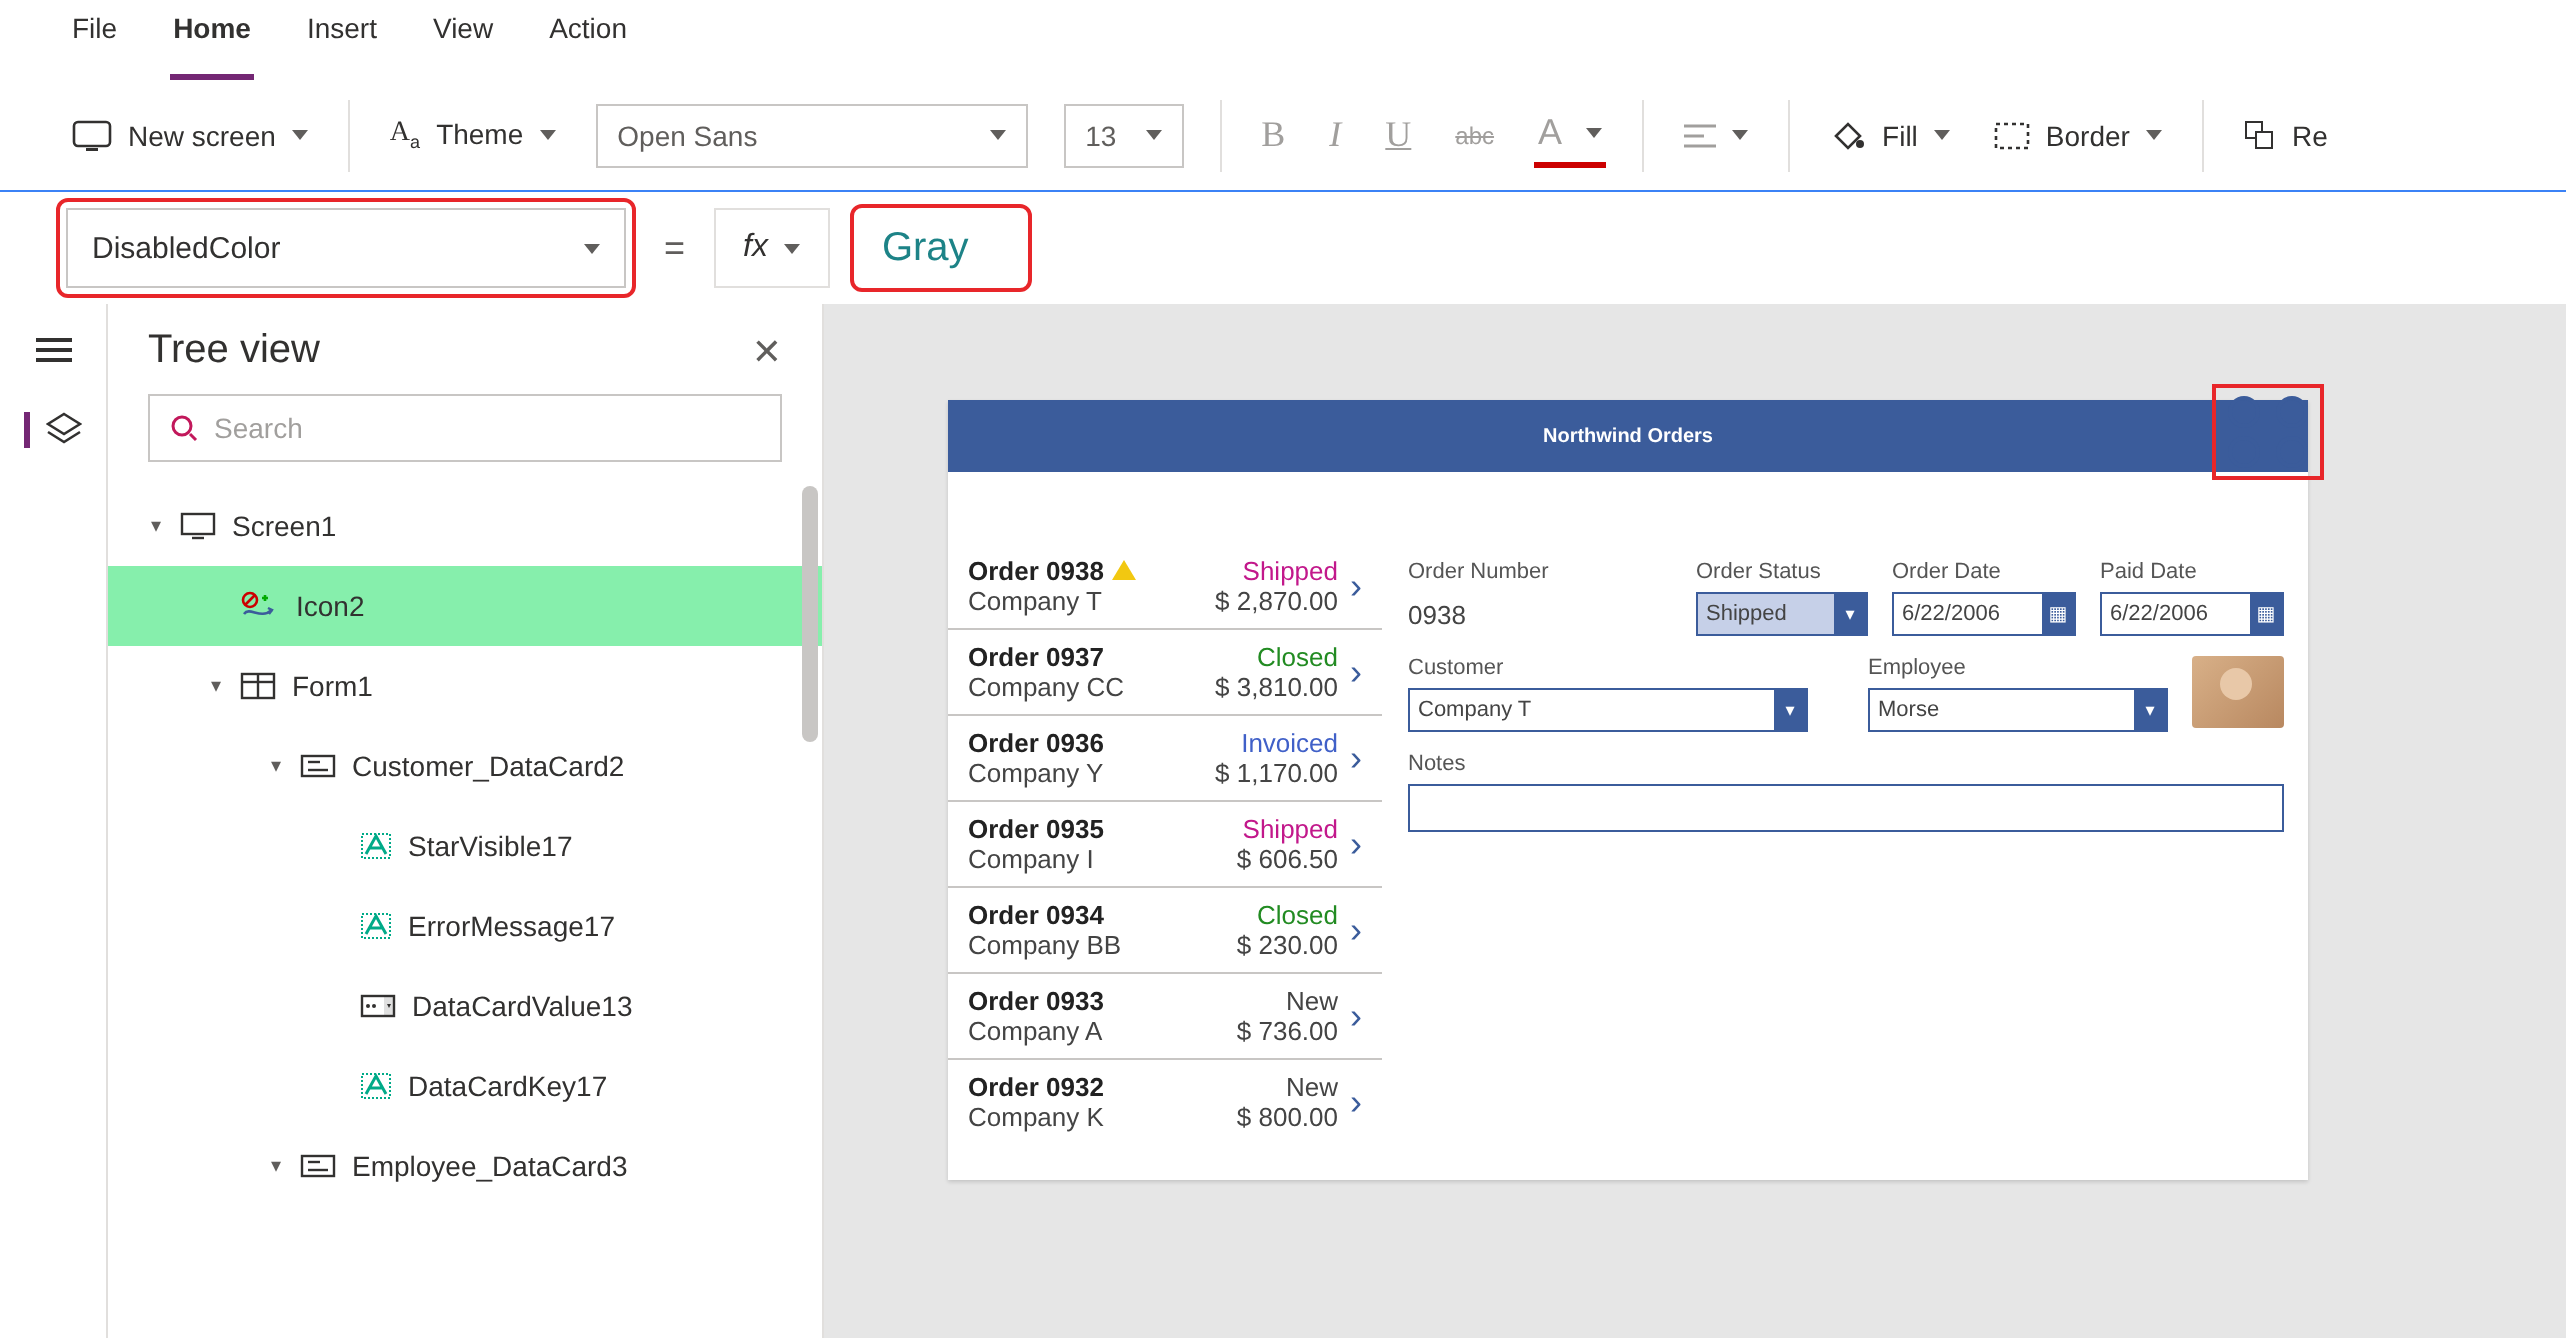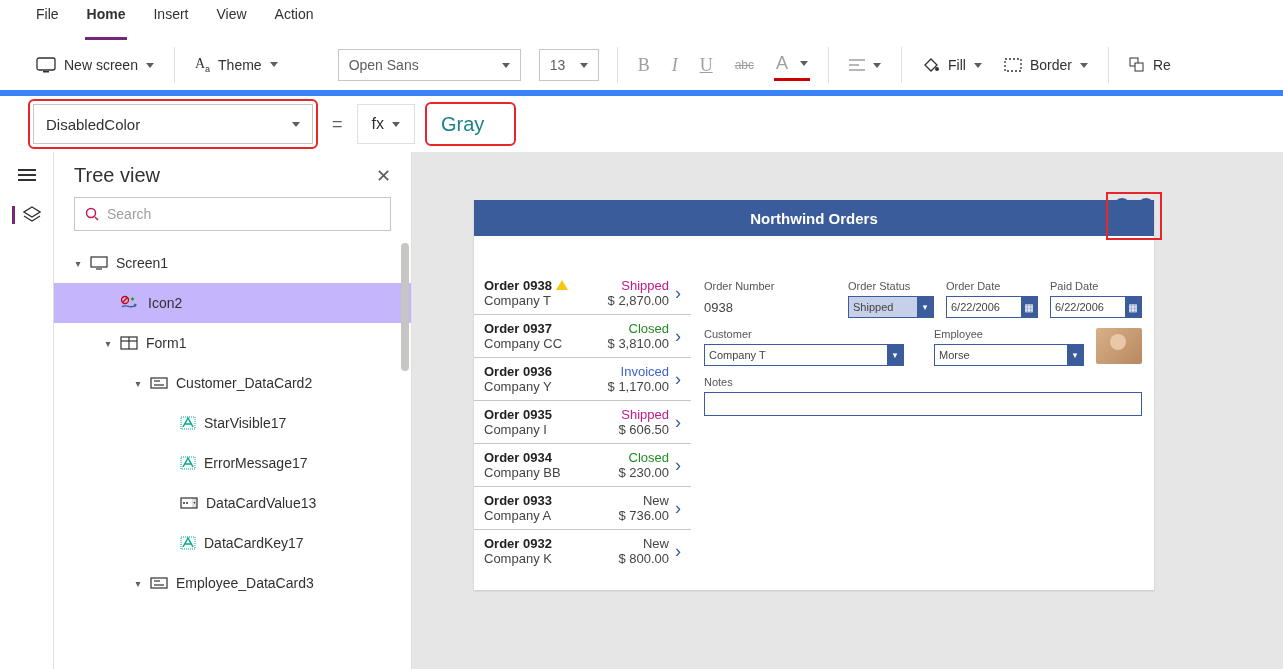--- a/index.html
+++ b/index.html
@@ -4,60 +4,60 @@
 <style>
 * { box-sizing: border-box; margin: 0; padding: 0; font-family: "Segoe UI", -apple-system, sans-serif; }
 body { background: #fff; width: 1283px; height: 669px; overflow: hidden; position: relative; }
 
 
 .menubar { display: flex; height: 40px; padding: 0 34px; gap: 24px; font-size: 14px; color: #323130; }
 .menubar .item { cursor: pointer; padding: 6px 2px; }
 .menubar .item.active { font-weight: 600; border-bottom: 3px solid #742774; }
 
 
-.ribbon { height: 56px; border-bottom: 6px solid #3b82f6; display: flex; align-items: center; padding: 0 34px; gap: 18px; font-size: 14px; color: #323130; }
+.ribbon { height: 56px; border-bottom: 1px solid #3b82f6; display: flex; align-items: center; padding: 0 34px; gap: 18px; font-size: 14px; color: #323130; }
 .rib-btn { display: inline-flex; align-items: center; gap: 8px; cursor: pointer; padding: 4px 2px; }
 .rib-btn.disabled { color: #a19f9d; }
 .rib-sep { width: 1px; height: 36px; background: #e1dfdd; }
 .rib-select { border: 1px solid #c8c6c4; height: 32px; padding: 0 10px; display: inline-flex; align-items: center; justify-content: space-between; background: #fff; color: #605e5c; font-size: 14px; }
-.font-select { width: 183px; margin-left: 40px; }
+.font-select { width: 216px; }
 .size-select { width: 60px; }
 .caret-down { width: 0; height: 0; border-left: 4px solid transparent; border-right: 4px solid transparent; border-top: 5px solid #605e5c; display: inline-block; }
 
 
 .formula-row { height: 56px; display:flex; align-items:center; padding: 0 28px; gap: 10px; }
 .red-box { border: 2px solid #e8262a; border-radius: 6px; }
 .prop-select { width: 280px; height: 40px; border: 1px solid #c8c6c4; background:#fff; display:flex; align-items:center; justify-content:space-between; padding: 0 12px; font-size: 15px; color:#323130; }
 .equals { font-size:18px; color:#605e5c; padding: 0 4px; }
-.fx-box { height: 40px; border: 1px solid #e1dfdd; display: inline-flex; align-items: center; padding: 0 14px; gap: 8px; color:#323130; font-size:16px; }
+.fx-box { height: 40px; border: 1px solid #e1dfdd; display: inline-flex; align-items: center; padding: 0 14px; gap: 8px; color:#323130; font-style: italic; font-size:16px; }
 .formula-val { height: 40px; display:inline-flex; align-items:center; padding: 0 30px 0 14px; color: #1d8387; font-size:20px; }
 
 
 .body-row { display:flex; height: calc(669px - 40px - 56px - 56px); }
 .leftrail { width: 54px; border-right: 1px solid #e1dfdd; display:flex; flex-direction:column; align-items:center; padding-top:14px; gap:22px; color:#323130; }
 .leftrail .hamburger div { width:18px; height:2px; background:#323130; margin:3px 0; }
 .leftrail .layers { border-left: 3px solid #742774; padding-left: 8px; }
 
 
 .treepanel { width: 358px; border-right: 1px solid #e1dfdd; display:flex; flex-direction:column; }
 .treehdr { display:flex; align-items:center; justify-content:space-between; padding: 12px 20px 10px 20px; }
 .treehdr h2 { font-size: 20px; font-weight: 400; color:#323130; }
 .close-x { font-size: 18px; color:#605e5c; cursor:pointer; }
 .search-wrap { padding: 0 20px 12px 20px; }
 .search-box { border:1px solid #c8c6c4; height:34px; display:flex; align-items:center; padding:0 10px; gap:8px; color:#a19f9d; font-size:14px; }
 .tree { overflow:auto; position:relative; }
 .tree-scrollbar { position:absolute; right:2px; top:0; width:8px; height:128px; background:#c8c6c4; border-radius:4px; }
 .tree-item { display:flex; align-items:center; height:40px; font-size:14px; color:#323130; cursor:pointer; }
-.tree-item.selected { background:#c4b5fd; }
+.tree-item.selected { background:#86efac; }
 .tree-item .exp { width:12px; display:inline-block; text-align:center; color:#605e5c; font-size:10px; margin-right:6px; }
 
 
 .canvas { flex:1; background:#e6e6e6; position:relative; }
 .app { position:absolute; left:62px; top:48px; width:680px; height:390px; background:#fff; box-shadow: 0 1px 2px rgba(0,0,0,.15); display:flex; flex-direction:column; }
-.app-hdr { background:#3b5c9b; color:#fff; height:36px; display:flex; align-items:center; justify-content:center; font-weight:600; font-size:15px; position:relative; }
+.app-hdr { background:#3b5c9b; color:#fff; height:36px; display:flex; align-items:center; justify-content:center; font-weight:600; font-size:10px; position:relative; }
 
 
 .sel-marker { position:absolute; right: -8px; top:-8px; width:56px; height:48px; border:2px solid #e8262a; background: rgba(255,255,255,.0); }
 .sel-marker .dot { width:16px; height:16px; border:2px solid #3b5c9b; border-radius:50%; position:absolute; background:#fff0; }
 .sel-marker .d1{top:4px;left:6px}.sel-marker .d2{top:4px;right:6px}.sel-marker .d3{bottom:4px;left:6px}.sel-marker .d4{bottom:4px;right:6px}
 
 .app-body { flex:1; display:flex; overflow:hidden;margin-top:36px; }
 .orderlist { width:222px; border-right:1px solid #fff; overflow:hidden; }
 .order-row { border-top:1px solid #c8c6c4; padding:6px 10px 6px 10px; display:flex; align-items:center; }
 .order-row:first-child { border-top:none; }

